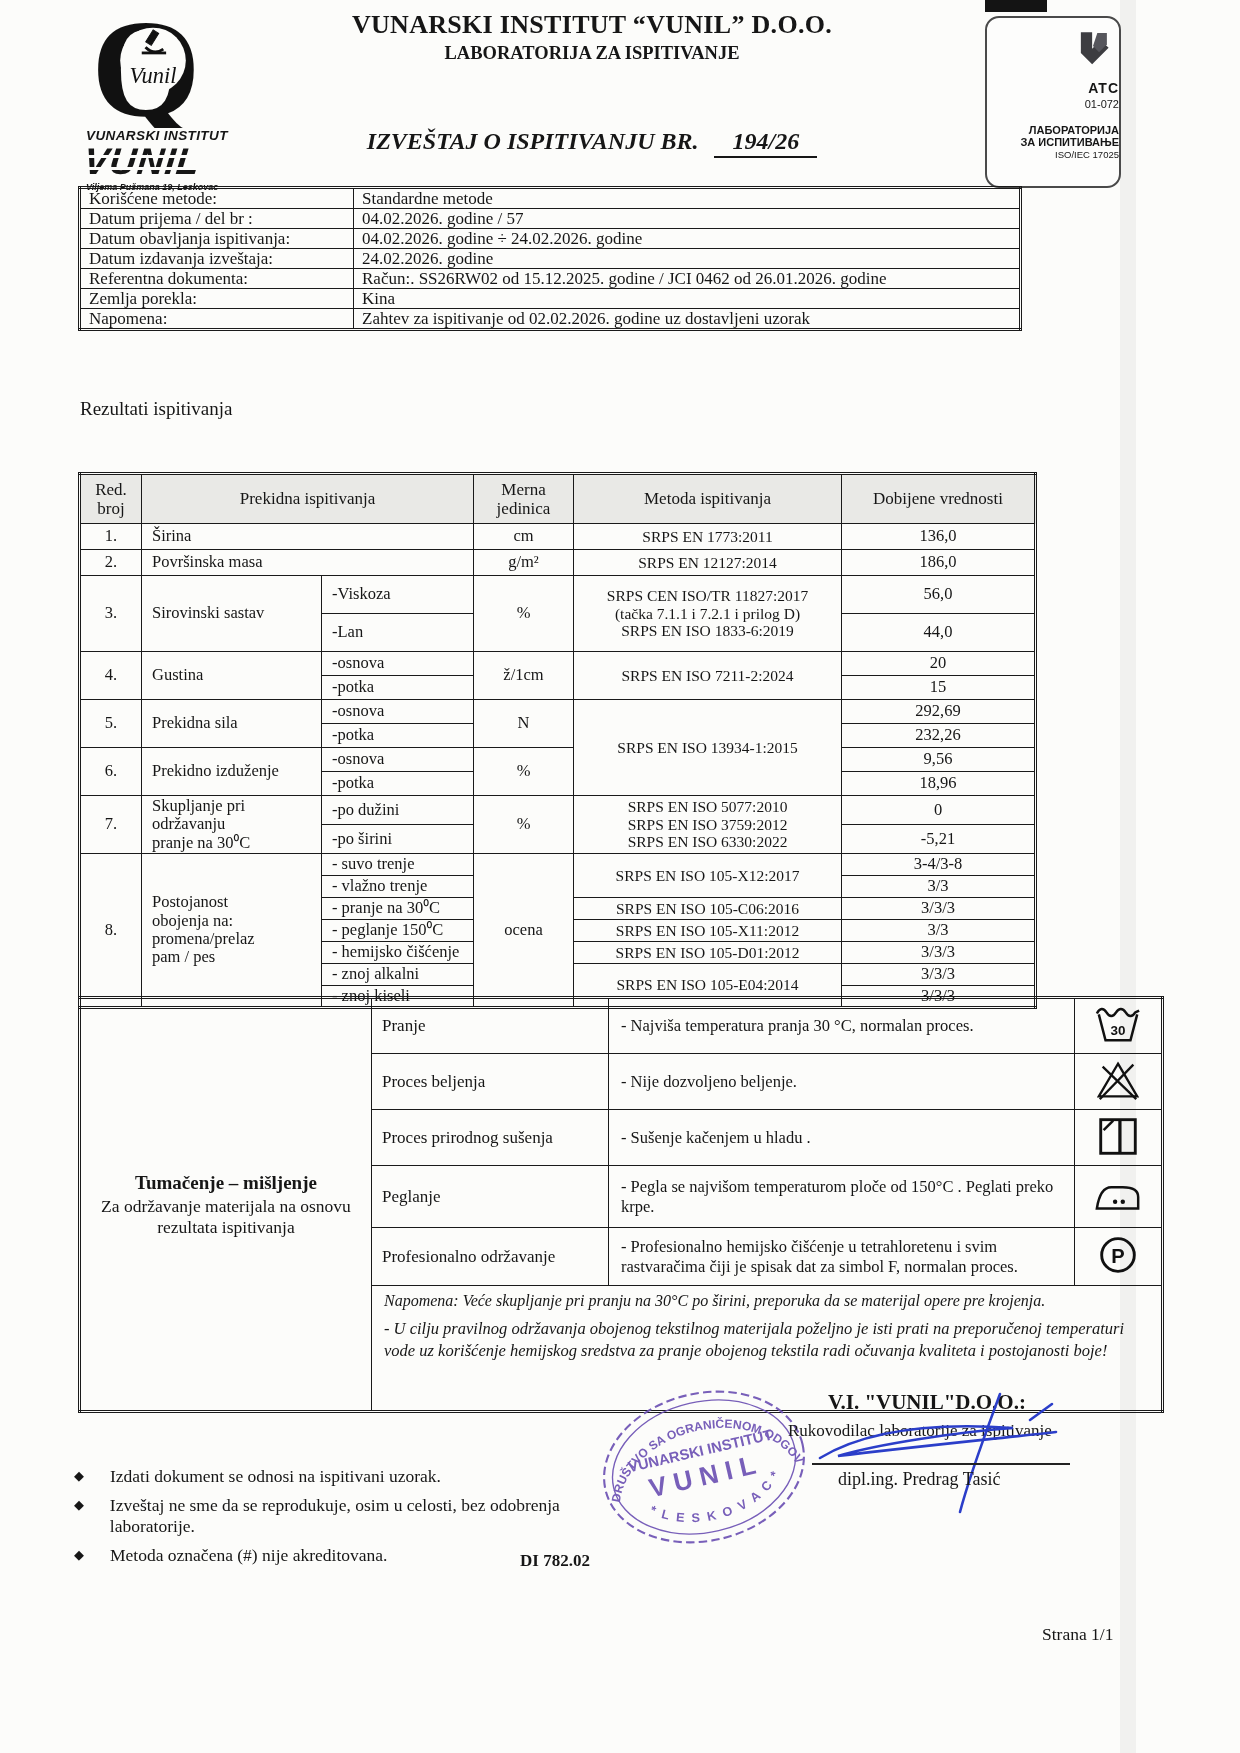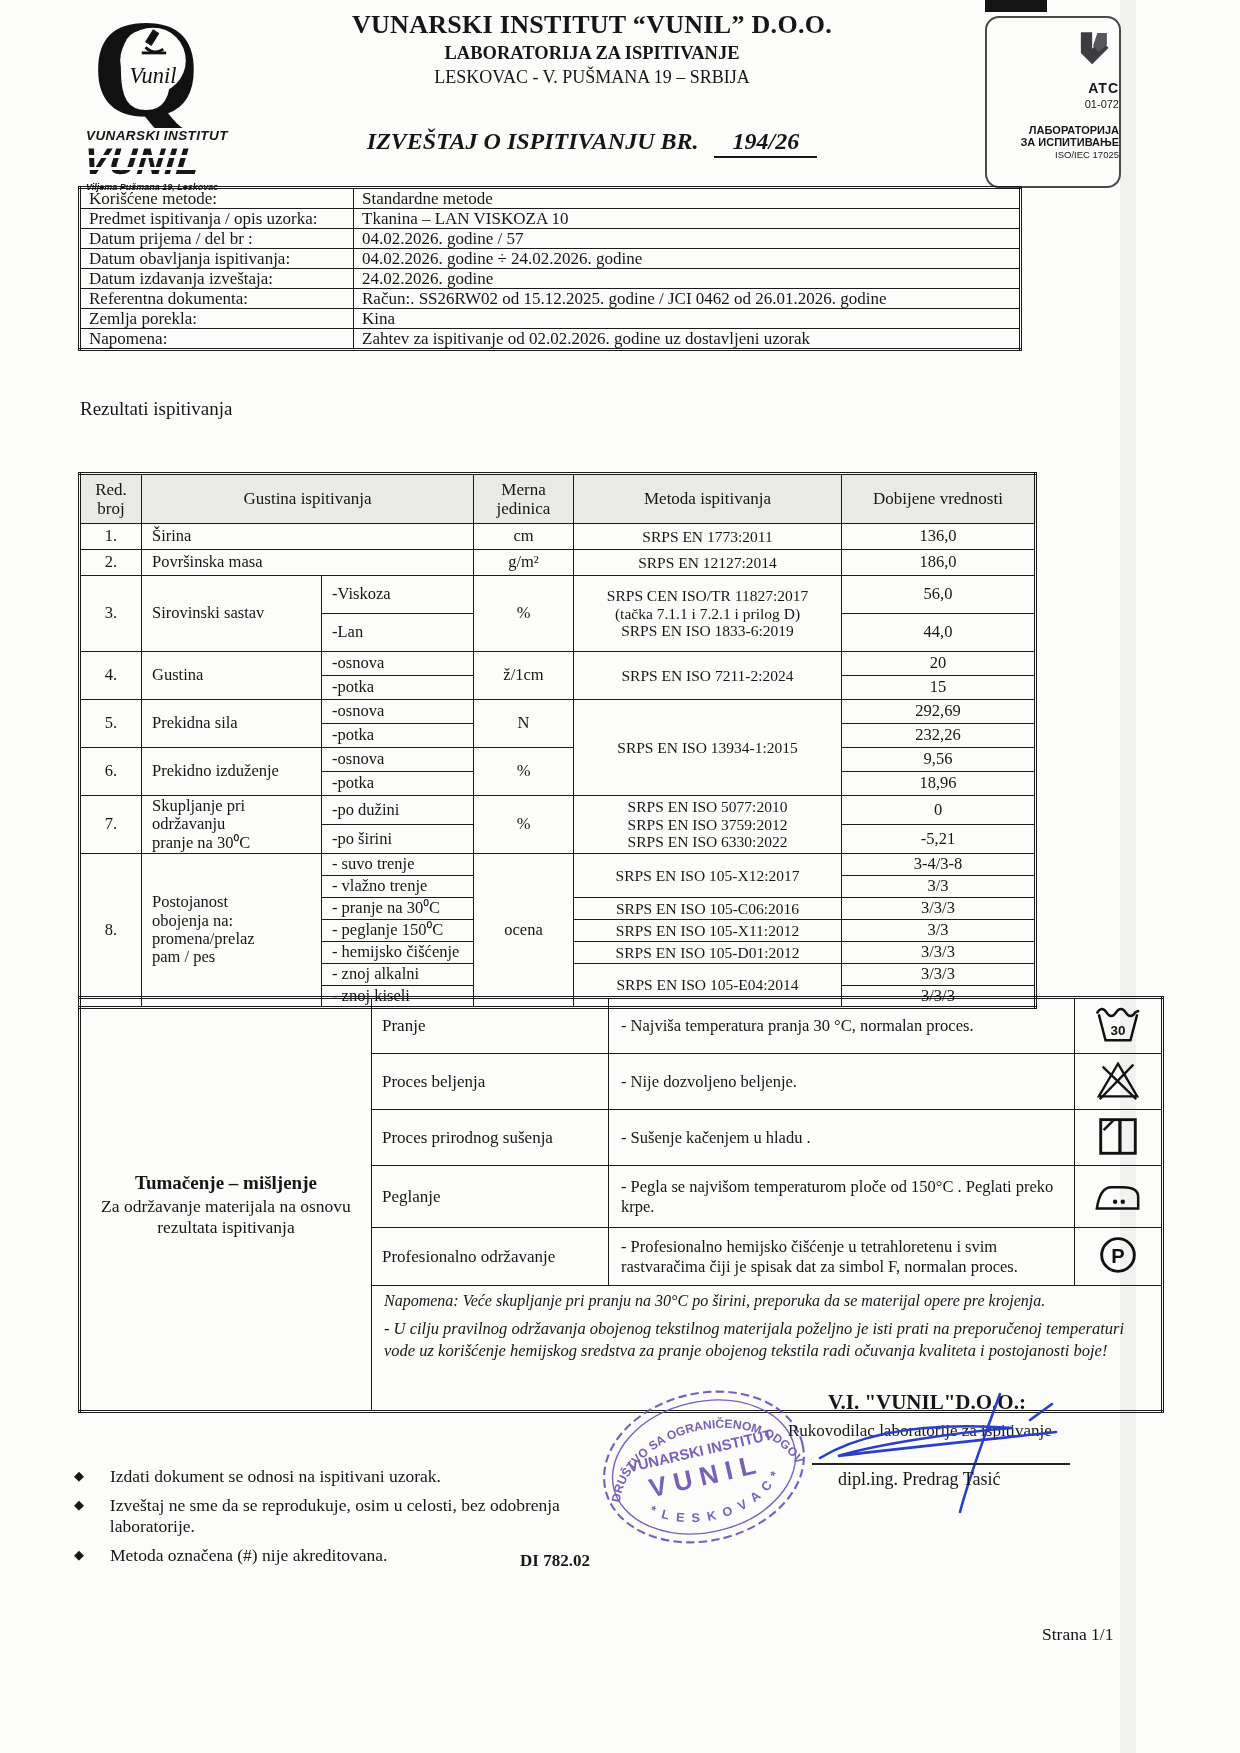--- a/index.html
+++ b/index.html
@@ -113,21 +113,20 @@
       <text x="64" y="82" text-anchor="middle" font-family="Liberation Serif, serif" font-style="italic" font-size="24" fill="#111">Vunil</text>
     </svg>
     <div class="logo-inst">VUNARSKI INSTITUT</div>
     <div class="vunil-logo">VUNIL</div>
     <div class="logo-addr">Viljema Pušmana 19, Leskovac</div>
   </div>
 
   <div class="head-center">
     <div class="org-name">VUNARSKI INSTITUT “VUNIL” D.O.O.</div>
     <div class="org-lab">LABORATORIJA ZA ISPITIVANJE</div>
-    <div class="org-addr">LESKOVAC - V. PUŠMANA 19 – SRBIJA</div>
   </div>
   <div class="report-title">
     <span>IZVEŠTAJ O ISPITIVANJU BR.</span>
     <span class="report-no">194/26</span>
   </div>
 
   <div class="atc-badge">
     <svg width="52" height="46" viewBox="0 0 60 52">
       <path d="M16,2 h13 v19 l10,-10 9,9 -19,19 -13,-13 z" fill="#3d3d41"></path>
       <path d="M35,3 l11,0 0,13 -9,9 -7,-7 z" fill="#56565c"></path>
@@ -139,24 +138,20 @@
     <div class="atc-l3">ISO/IEC 17025</div>
   </div>
 
   <table class="info-table">
     <tbody>
       <tr>
           <td class="lbl">Korišćene metode:</td>
           <td>Standardne metode</td>
         </tr>
       <tr>
-          <td class="lbl">Predmet ispitivanja / opis uzorka:</td>
-          <td>Tkanina – LAN VISKOZA 10</td>
-        </tr>
-      <tr>
           <td class="lbl">Datum prijema / del br :</td>
           <td>04.02.2026. godine    /    57</td>
         </tr>
       <tr>
           <td class="lbl">Datum obavljanja ispitivanja:</td>
           <td>04.02.2026. godine ÷ 24.02.2026. godine</td>
         </tr>
       <tr>
           <td class="lbl">Datum izdavanja izveštaja:</td>
           <td>24.02.2026. godine</td>
@@ -183,21 +178,21 @@
         <col style="width:62px">
         <col style="width:180px">
         <col style="width:152px">
         <col style="width:100px">
         <col style="width:268px">
         <col style="width:194px">
       </colgroup>
     <thead>
       <tr>
         <th>Red. broj</th>
-        <th colspan="2">Gustina ispitivanja</th>
+        <th colspan="2">Prekidna ispitivanja</th>
         <th>Merna jedinica</th>
         <th>Metoda ispitivanja</th>
         <th>Dobijene vrednosti</th>
       </tr>
     </thead>
     <tbody>
       <tr class="rA">
         <td>1.</td>
         <td class="name" colspan="2">Širina</td>
         <td>cm</td>

